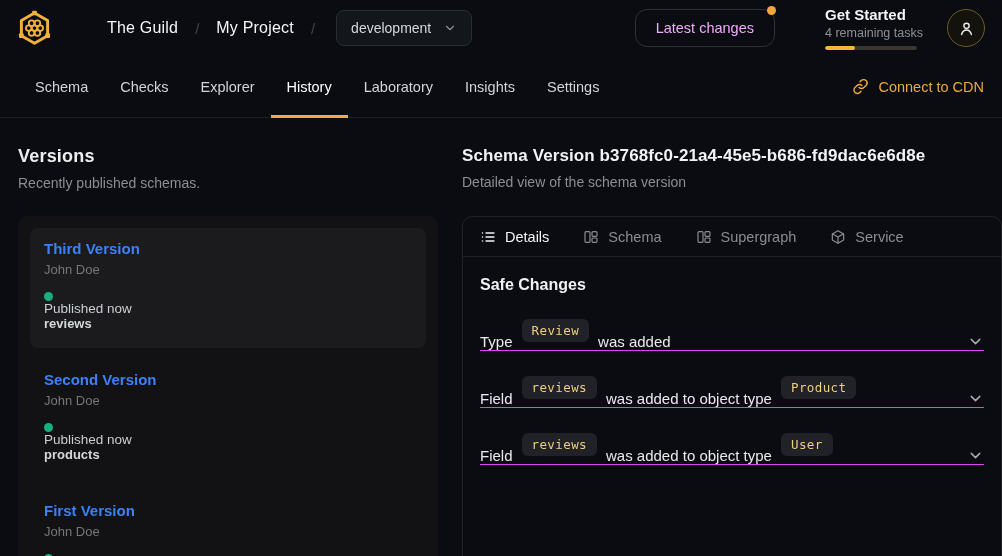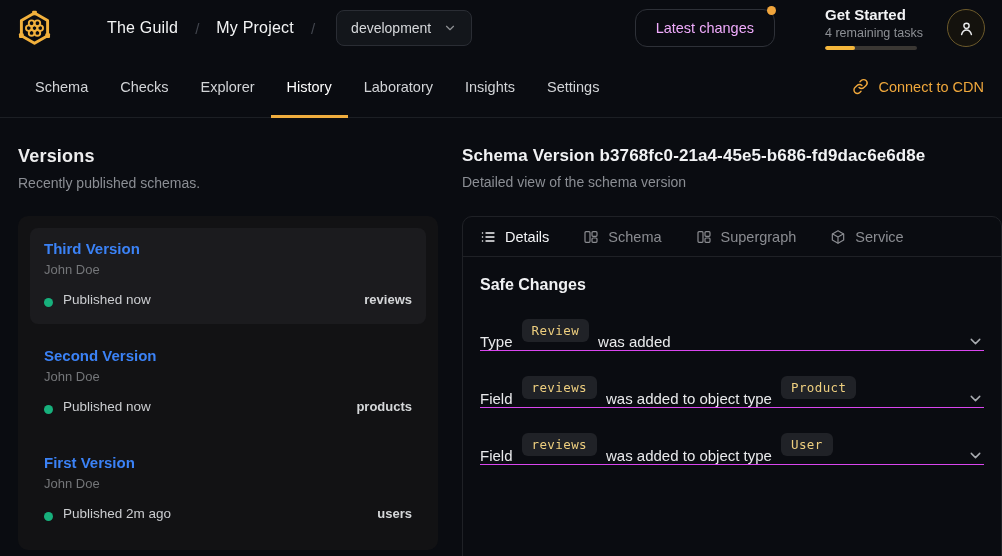--- a/index.html
+++ b/index.html
@@ -53,21 +53,21 @@
   .main { display:flex; }
   .left-col { width:456px; padding:28px 18px 0 18px; flex-shrink:0; }
   .panel-title { font-size:18px; font-weight:700; color:#ededee; letter-spacing:.2px; }
   .panel-sub { font-size:14px; color:#8b8e94; margin-top:8px; }
   .versions-box { margin-top:25px; background:#121214; border-radius:10px; padding:12px; }
   .version-item { border-radius:8px; padding:12px 14px 17px 14px; cursor:pointer; }
   .version-item + .version-item { margin-top:11px; }
   .version-item.selected { background:#1b1b1e; }
   .v-title { font-size:15px; font-weight:700; color:#3b82f6; }
   .v-author { font-size:13px; color:#747679; margin-top:5px; }
-  .v-status { display:flex; align-items:flex-end; margin-top:15px; }
+  .v-status { display:flex; align-items:flex-start; margin-top:15px;flex-direction:column; }
   .v-dot { width:9px; height:9px; border-radius:50%; background:#17b07c; margin-right:10px; }
   .v-status-text { font-size:13.5px; color:#cbcdd0; flex:1; }
   .v-service { font-size:13px; font-weight:700; color:#d5d7d9; }
   
   .right-col { flex:1; padding:28px 0 0 6px; }
   .detail-title { font-size:17px; font-weight:700; color:#f1f2f4; letter-spacing:.1px; }
   .detail-sub { font-size:14px; color:#8b8e94; margin-top:8px; }
   .detail-panel { margin-top:26px; border:1px solid #1f2126; border-radius:10px; height:420px; overflow:hidden; }
   .detail-tabs { display:flex; align-items:center; height:40px; padding:0 17px; gap:34px; border-bottom:1px solid #1f2126; }
   .d-tab { display:flex; align-items:center; gap:9px; font-size:14.5px; color:#8a8c91; cursor:pointer; }

